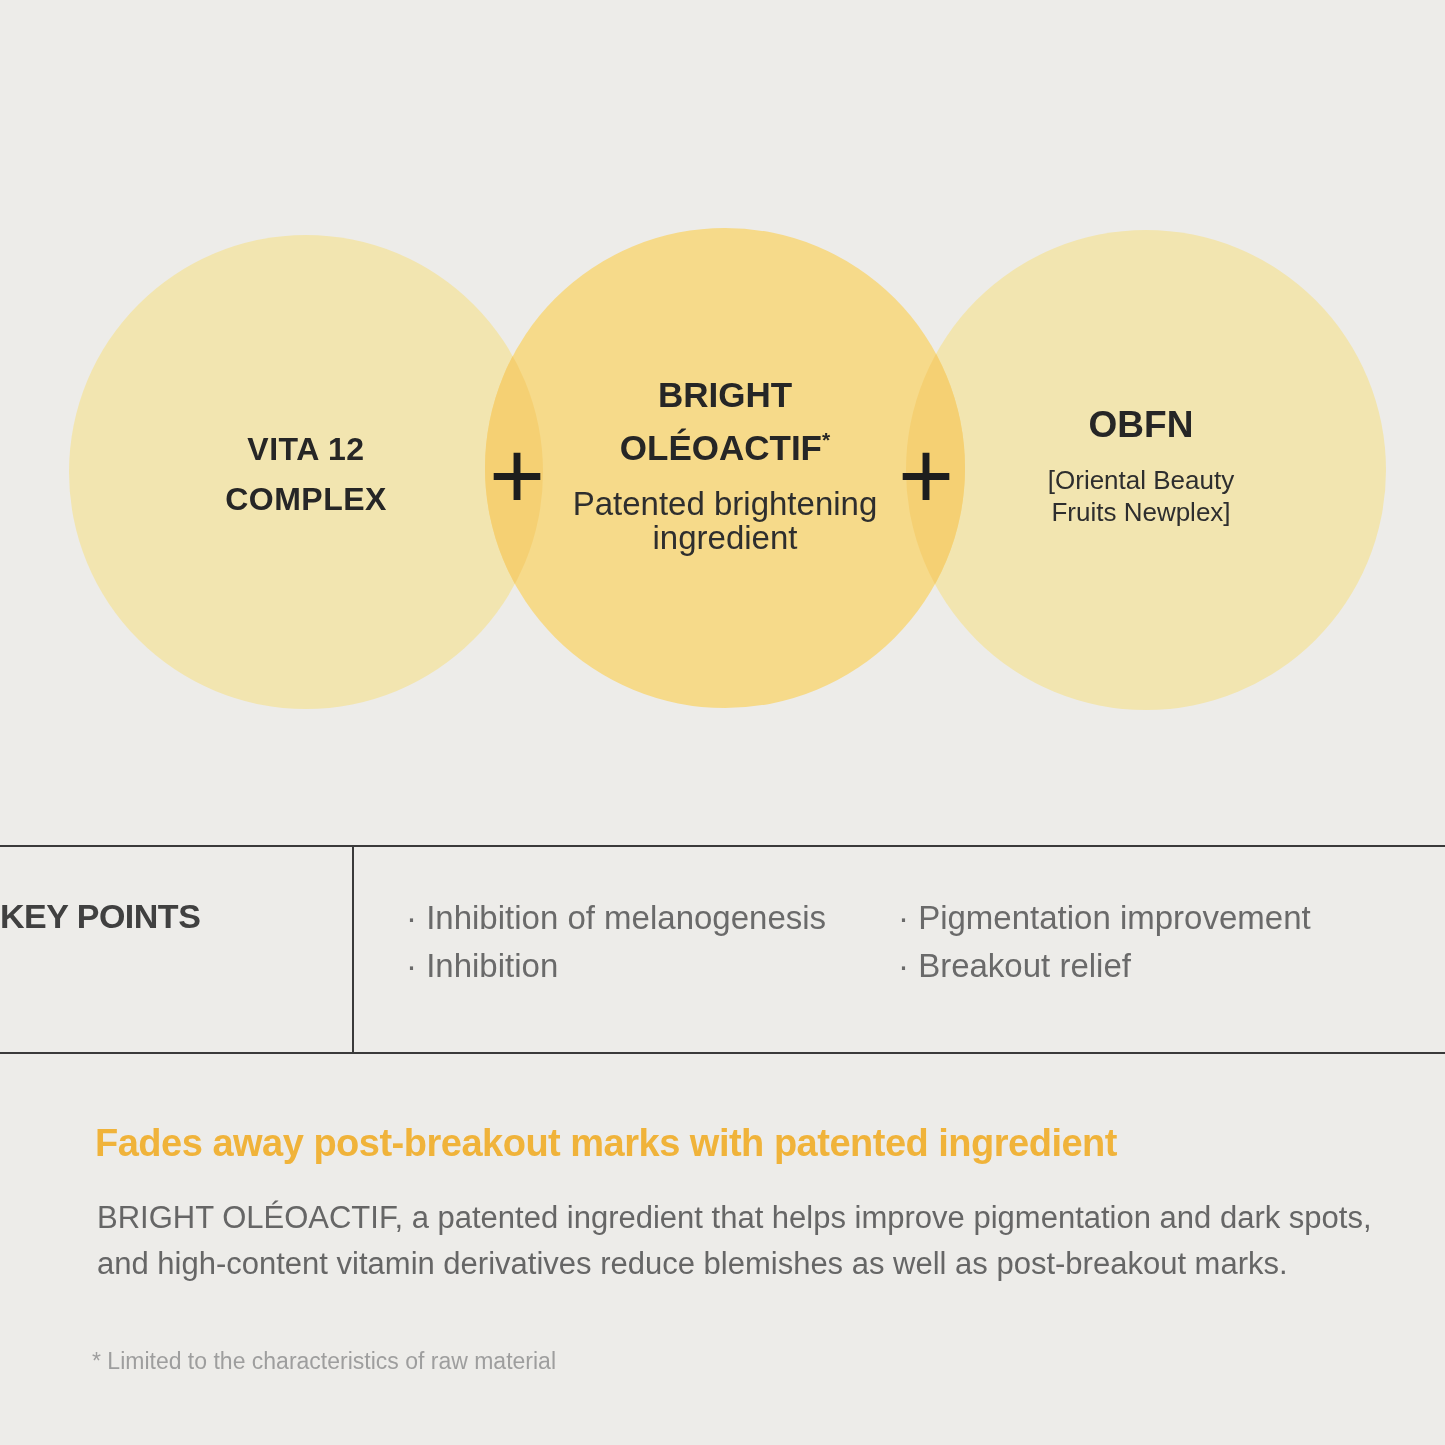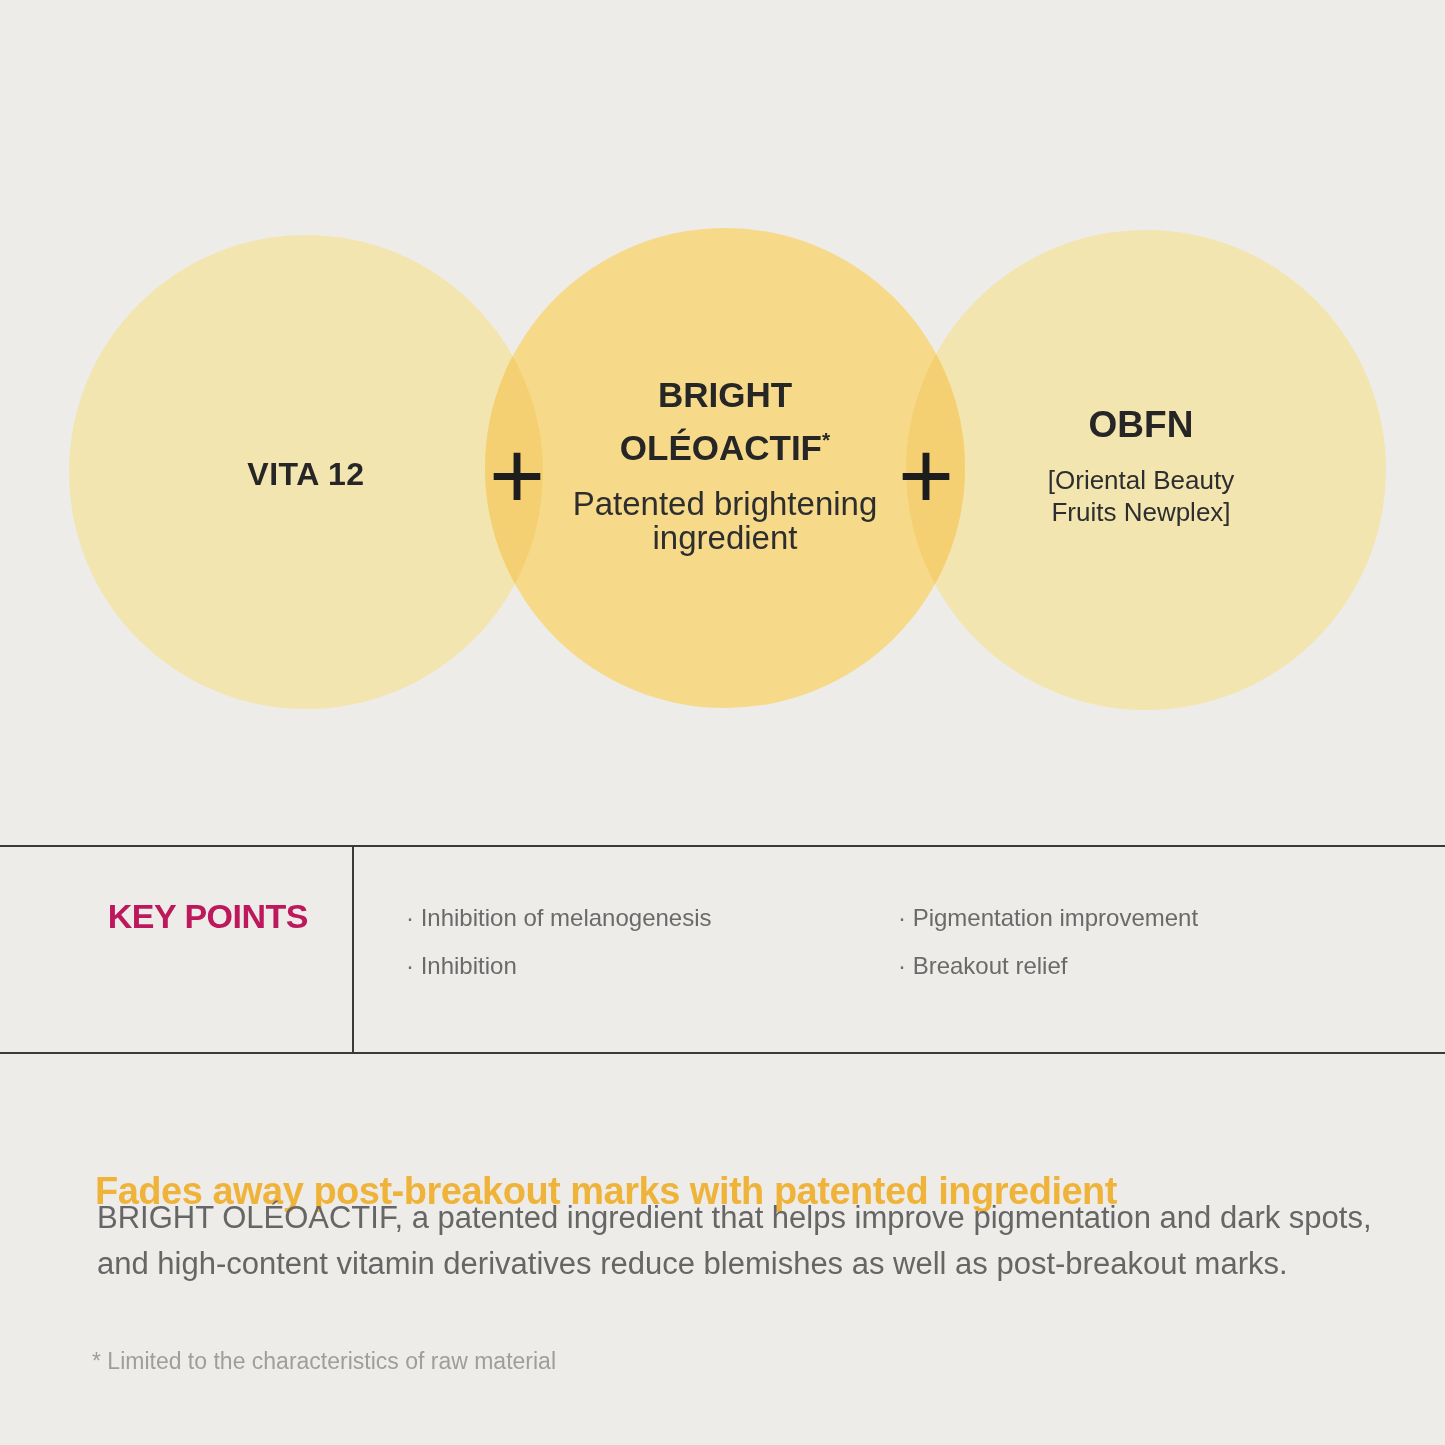--- a/index.html
+++ b/index.html
@@ -20,28 +20,28 @@
 
   .plus{font-size:96px;line-height:96px;font-weight:400;color:#1d1d1d;}
   .plus-1{left:517px;top:476px;}
   .plus-2{left:926px;top:476px;}
 
   .rule{position:absolute;background:#3A3A3A;}
   .rule-top{left:0;top:845px;width:1445px;height:2px;}
   .rule-bottom{left:0;top:1052px;width:1445px;height:2px;}
   .rule-vert{left:352px;top:845px;width:2px;height:209px;}
 
-  .kp-label{position:absolute;left:0;top:897px;width:308px;text-align:right;
-    font-size:34px;font-weight:700;line-height:38px;color:#be185d;letter-spacing:-.5px;white-space:nowrap;}
-  .kp-col{position:absolute;top:894px;font-size:24px;line-height:48px;color:#6a6a6a;white-space:nowrap;}
+  .kp-label{position:absolute;left:0;top:897px;width:308px;text-align:left;
+    font-size:34px;font-weight:700;line-height:38px;color:#404040;letter-spacing:-.5px;white-space:nowrap;}
+  .kp-col{position:absolute;top:894px;font-size:33px;line-height:48px;color:#6a6a6a;white-space:nowrap;}
   .kp-col-1{left:406px;}
   .kp-col-2{left:898px;}
 
   .headline{position:absolute;left:95px;top:1122px;font-size:38px;font-weight:700;
-    letter-spacing:-.5px;white-space:nowrap;margin-top:48px;}
+    letter-spacing:-.5px;white-space:nowrap;}
   .body-text{position:absolute;left:97px;top:1195px;font-size:31px;line-height:46px;
     color:#666666;white-space:nowrap;}
   .footnote{position:absolute;left:92px;top:1336px;font-size:23px;line-height:26px;
     color:#9E9E9E;white-space:nowrap;margin-top:12px;}
 </style>
 </head>
 <body>
 
 <div id="root">
 
@@ -56,20 +56,21 @@
     </defs>
     <circle cx="306" cy="472" r="237" fill="#F2E5B0"></circle>
     <circle cx="1146" cy="470" r="240" fill="#F2E5B0"></circle>
     <circle cx="725" cy="468" r="240" fill="#F6DA8A"></circle>
     <circle cx="725" cy="468" r="240" clip-path="url(#clipLeft)" fill="#F5D073"></circle>
     <circle cx="725" cy="468" r="240" clip-path="url(#clipRight)" fill="#F5D073"></circle>
   </svg>
 
   <div class="abs circle-title vita-label">
     <div>VITA 12</div>
+    <div>COMPLEX</div>
   </div>
 
   <div class="abs plus plus-1">
     <span>+</span>
   </div>
 
   <div class="abs circle-title bright-title">
     <div>BRIGHT</div>
     <div><span>OLÉOACTIF</span><sup>*</sup></div>
   </div>

